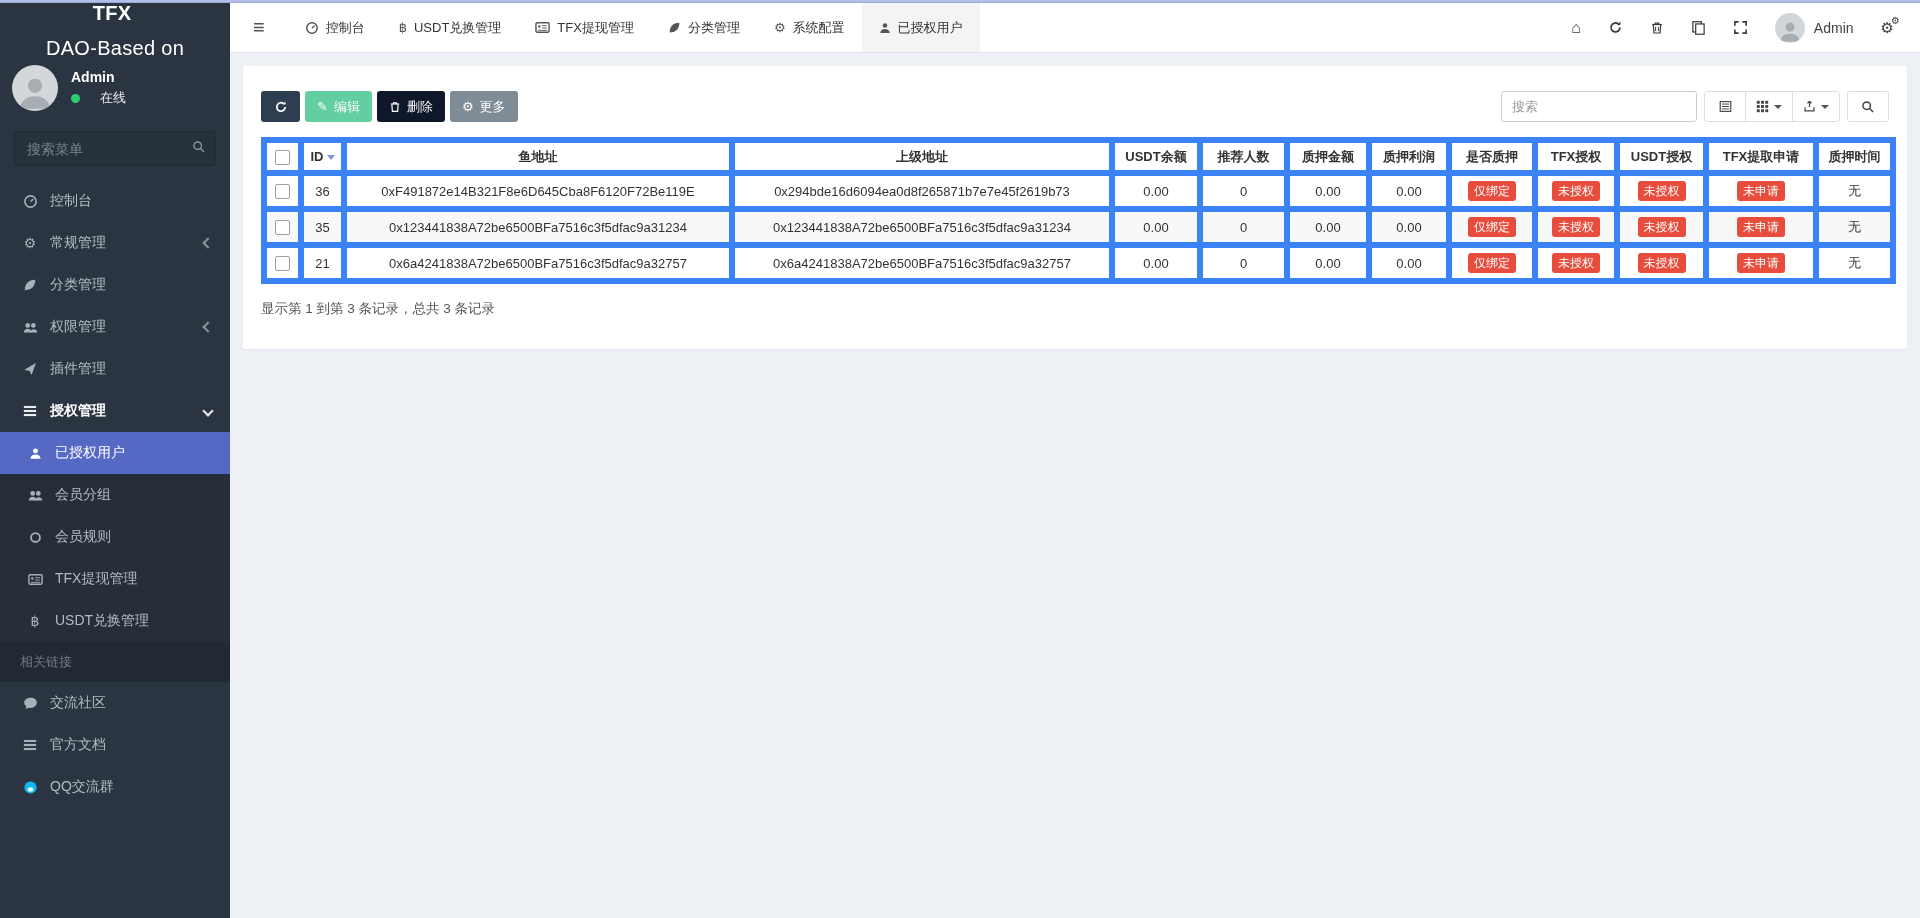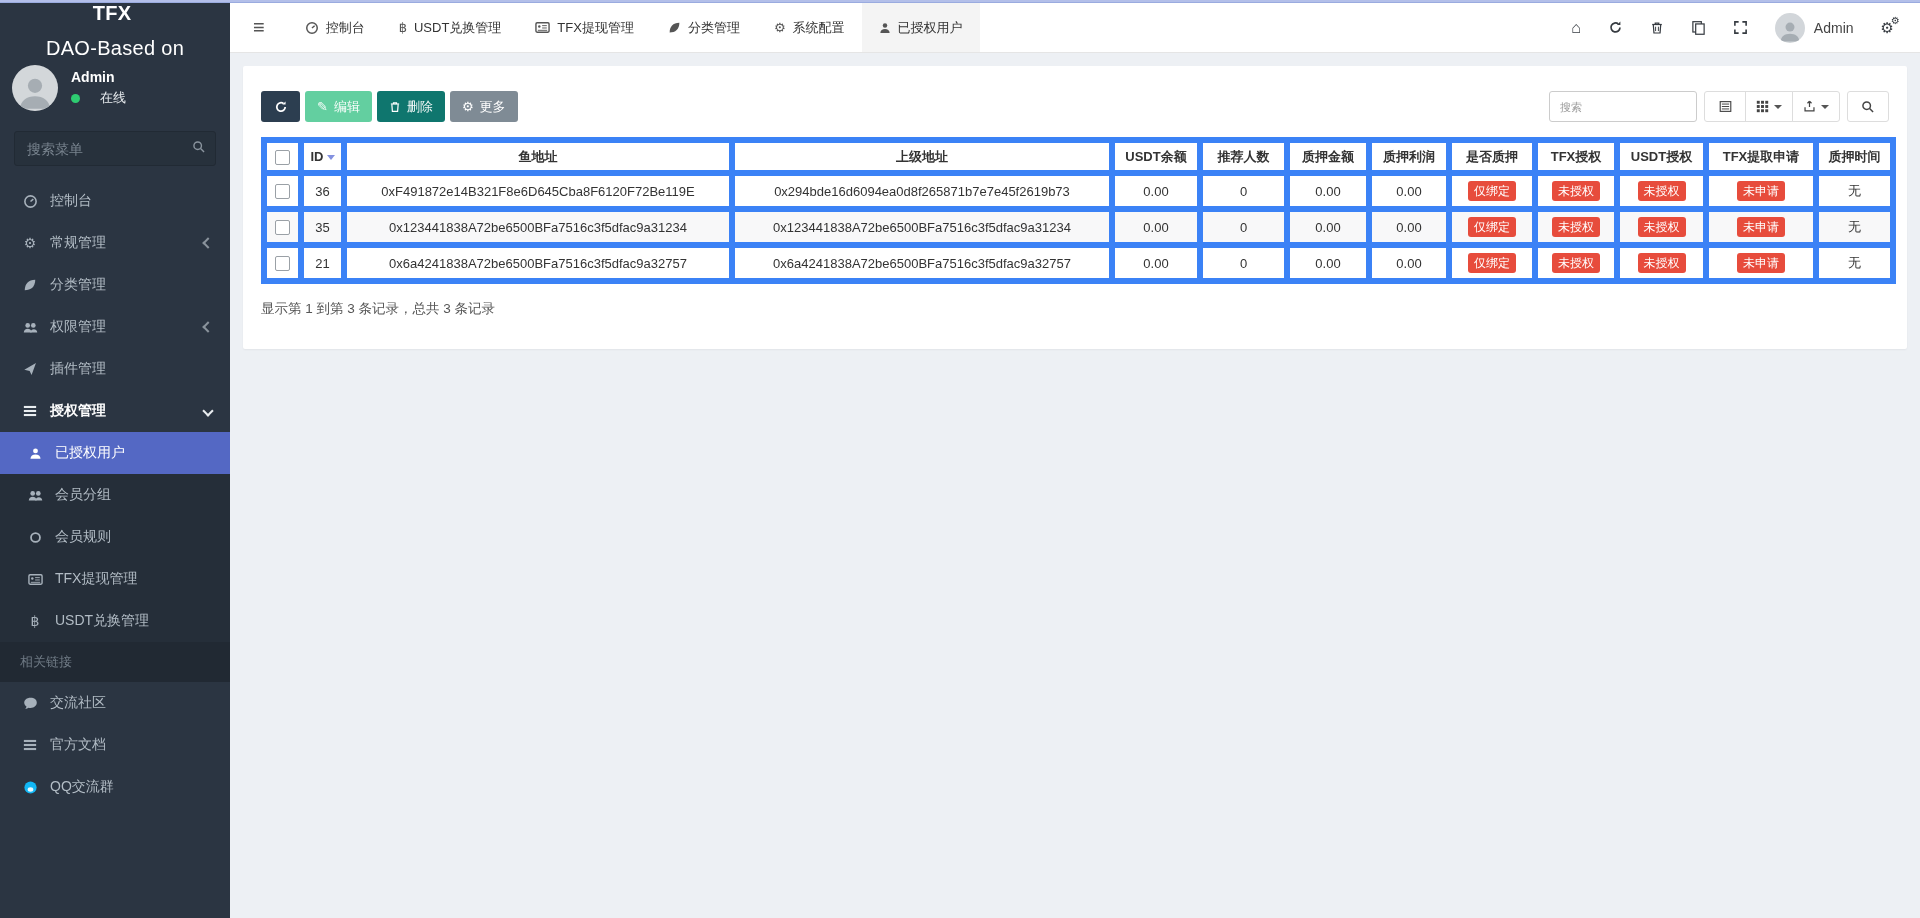--- a/index.html
+++ b/index.html
@@ -58,24 +58,24 @@
 
   
   .content{position:absolute;left:230px;top:53px;right:0;bottom:0;background:#edf0f4;padding:13px;}
   .panel{background:#fff;border-radius:2px;box-shadow:0 1px 2px rgba(0,0,0,.05);padding:25px 18px 20px;height:283px;}
   .panel-toolbar{display:flex;justify-content:space-between;align-items:center;margin-bottom:15px;}
   .btns{display:flex;gap:5px;}
   .btn{height:31px;border:none;border-radius:3px;color:#fff;font-size:13px;display:inline-flex;align-items:center;gap:6px;padding:0 12px;cursor:pointer;font-family:inherit;}
   .btn .bicon{display:inline-flex;align-items:center;font-size:13px;}
   .btn-refresh{background:#2c3e50;width:39px;justify-content:center;padding:0;font-size:15px;}
   .btn-edit{background:#63cfa0;color:rgba(255,255,255,.95);}
-  .btn-del{background:#0f766e;color:rgba(255,255,255,.95);}
+  .btn-del{background:#0f172a;color:rgba(255,255,255,.95);}
   .btn-more{background:#7f8b95;}
   .search-tools{display:flex;align-items:center;}
-  .sinput{width:148px;height:31px;border:1px solid #ccc;border-radius:3px;padding:0 10px;font-size:11px;color:#333;outline:none;font-family:inherit;}
+  .sinput{width:196px;height:31px;border:1px solid #ccc;border-radius:3px;padding:0 10px;font-size:13px;color:#333;outline:none;font-family:inherit;}
   .sinput::placeholder{color:#999;}
   .btn-group{display:inline-flex;margin-left:7px;}
   .tbtn{height:31px;min-width:42px;padding:0 10px;background:#fff;border:1px solid #ddd;display:inline-flex;align-items:center;justify-content:center;gap:5px;color:#444;cursor:pointer;margin-left:-1px;}
   .btn-group .tbtn:first-child{border-radius:3px 0 0 3px;margin-left:0;}
   .btn-group .tbtn:last-child{border-radius:0 3px 3px 0;}
   .tbtn.single{border-radius:3px;margin-left:7px;}
   .caret{display:inline-block;border-left:4px solid transparent;border-right:4px solid transparent;border-top:4px solid #555;}
 
   table{width:100%;border-collapse:collapse;table-layout:fixed;}
   th,td{border:6px solid #3b82f6;text-align:center;font-size:13px;color:#333;white-space:nowrap;overflow:hidden;}

